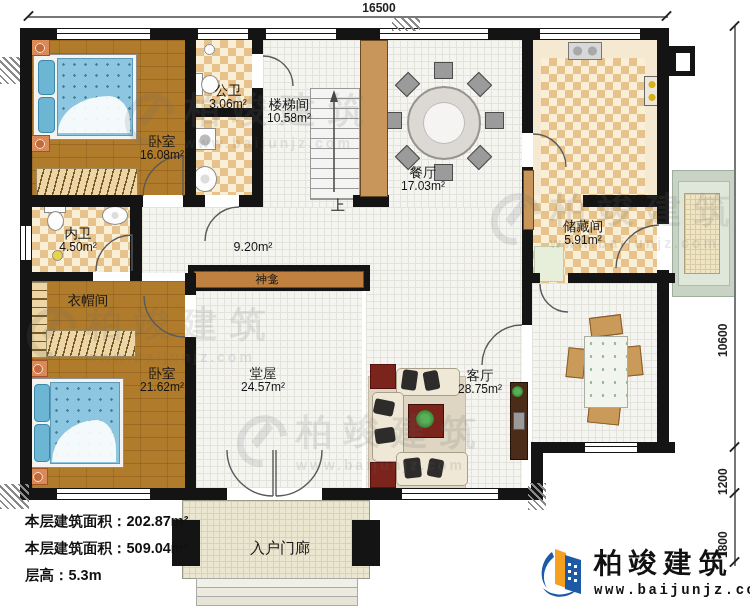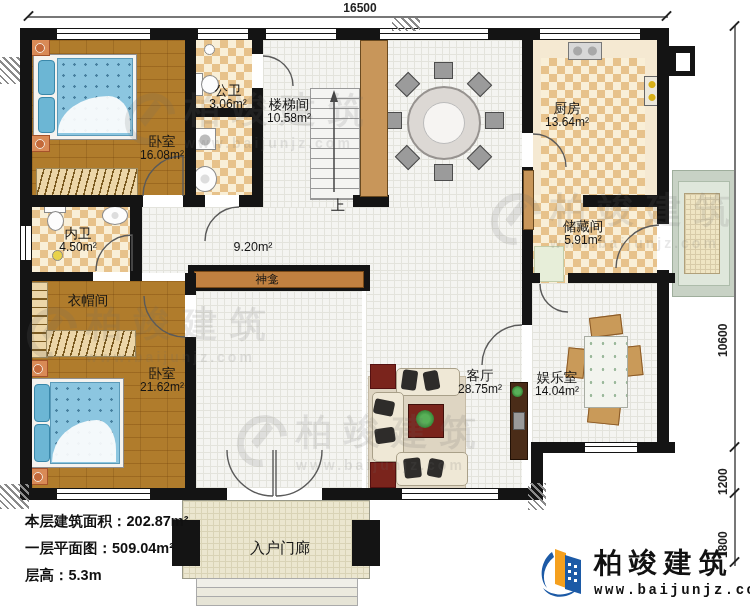--- a/index.html
+++ b/index.html
@@ -218,21 +218,21 @@
     </g>
     <g stroke="#444" stroke-width="1.5">
       <line x1="334" y1="192" x2="334" y2="98"></line>
     </g>
     <polygon points="330,102 338,102 334,90" fill="#444"></polygon>
   </svg>
 
   <div class="dline" style="left:28px;top:16px;width:640px;height:1.5px"></div>
   <div class="tick" style="left:22px;top:15px"></div>
   <div class="tick" style="left:660px;top:15px"></div>
-  <div class="dim" style="left:325px;top:1px;width:70px">16500</div>
+  <div class="dim" style="left:344px;top:1px;width:70px">16500</div>
 
   <div class="dline" style="left:734px;top:26px;width:1.5px;height:540px"></div>
   <div class="tick" style="left:728px;top:25px"></div>
   <div class="tick" style="left:728px;top:446px"></div>
   <div class="tick" style="left:728px;top:492px"></div>
   <div class="tick" style="left:728px;top:561px"></div>
   <div class="vdim" style="left:716px;top:277px;height:80px">10600</div>
   <div class="vdim" style="left:716px;top:447px;height:48px">1200</div>
   <div class="vdim" style="left:716px;top:500px;height:58px">1800</div>
 
@@ -270,23 +270,23 @@
     <div class="ar">16.08m²</div>
   </div>
   <div class="lbl" style="left:200px;top:83px;width:56px">
     <div>公卫</div>
     <div class="ar">3.06m²</div>
   </div>
   <div class="lbl" style="left:254px;top:97px;width:70px">
     <div>楼梯间</div>
     <div class="ar">10.58m²</div>
   </div>
-  <div class="lbl" style="left:530px;top:101px;width:74px">
-    <div>厨房</div>
-    <div class="ar">13.64m²</div>
+  <div class="lbl" style="left:388px;top:165px;width:70px">
+    <div>餐厅</div>
+    <div class="ar">17.03m²</div>
   </div>
   <div class="lbl" style="left:546px;top:219px;width:74px">
     <div>储藏间</div>
     <div class="ar">5.91m²</div>
   </div>
   <div class="lbl" style="left:47px;top:226px;width:62px">
     <div>内卫</div>
     <div class="ar">4.50m²</div>
   </div>
   <div class="lbl" style="left:52px;top:293px;width:72px">
@@ -298,35 +298,35 @@
   <div class="lbl" style="left:244px;top:273px;width:46px;font-size:11.5px">
     <div>神龛</div>
   </div>
   <div class="lbl" style="left:326px;top:198px;width:24px;font-size:14px">
     <div>上</div>
   </div>
   <div class="lbl" style="left:120px;top:366px;width:84px">
     <div>卧室</div>
     <div class="ar">21.62m²</div>
   </div>
+  <div class="lbl" style="left:226px;top:366px;width:74px">
+    <div>堂屋</div>
+    <div class="ar">24.57m²</div>
+  </div>
   <div class="lbl" style="left:444px;top:368px;width:72px">
     <div>客厅</div>
     <div class="ar">28.75m²</div>
   </div>
-  <div class="lbl" style="left:518px;top:370px;width:78px">
-    <div>娱乐室</div>
-    <div class="ar">14.04m²</div>
-  </div>
   <div class="lbl" style="left:230px;top:540px;width:100px;font-size:15px">
     <div>入户门廊</div>
   </div>
 
   <div class="abs" style="left:25px;top:512px;z-index:30">
     <div class="stat">本层建筑面积：202.87m²</div>
-    <div class="stat">一层平面图：509.04m²</div>
+    <div class="stat">本层建筑面积：509.04m²</div>
     <div class="stat">层高：5.3m</div>
   </div>
 
 
   <div class="abs" style="left:536px;top:542px;display:flex;align-items:center;gap:6px;z-index:30">
     <svg width="52" height="58" viewBox="0 0 52 58">
       <path d="M16 10 C5 18 2 36 11 46 C5 36 8 23 18 15 Z" fill="#1c5aa6"></path>
       <path d="M7 46 C18 56 36 54 44 43 C38 56 16 60 7 46 Z" fill="#1c5aa6"></path>
       <polygon points="19,7 30,11 30,46 19,42" fill="#f5a01e"></polygon>
       <polygon points="29,13 45,18 45,52 29,47" fill="#1c5aa6"></polygon>

